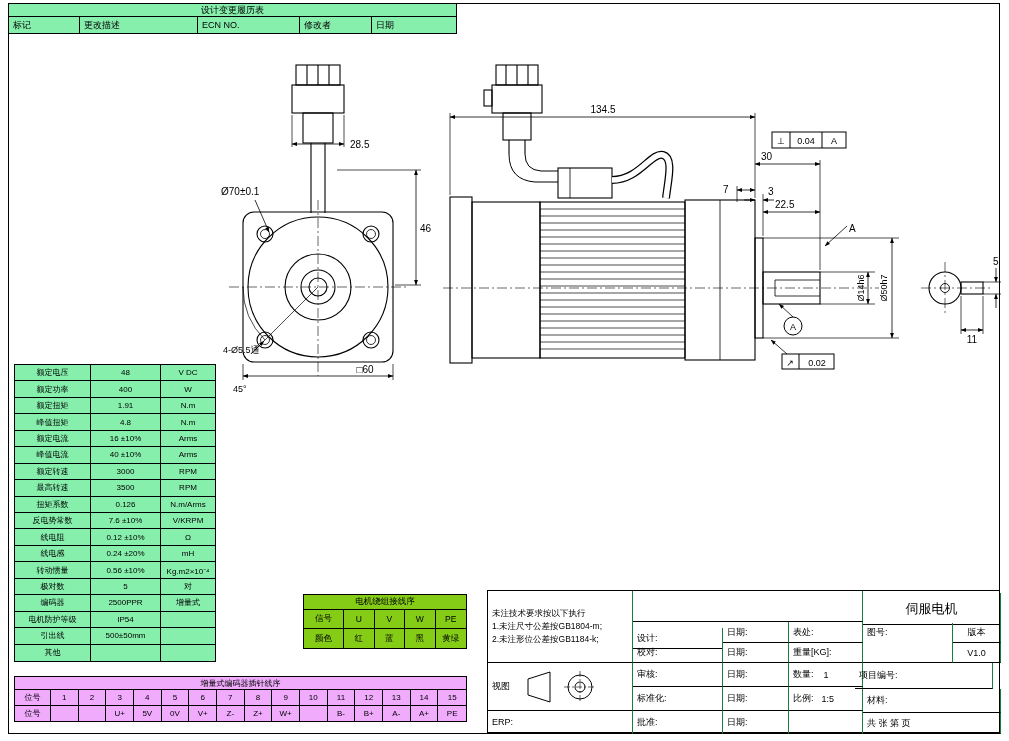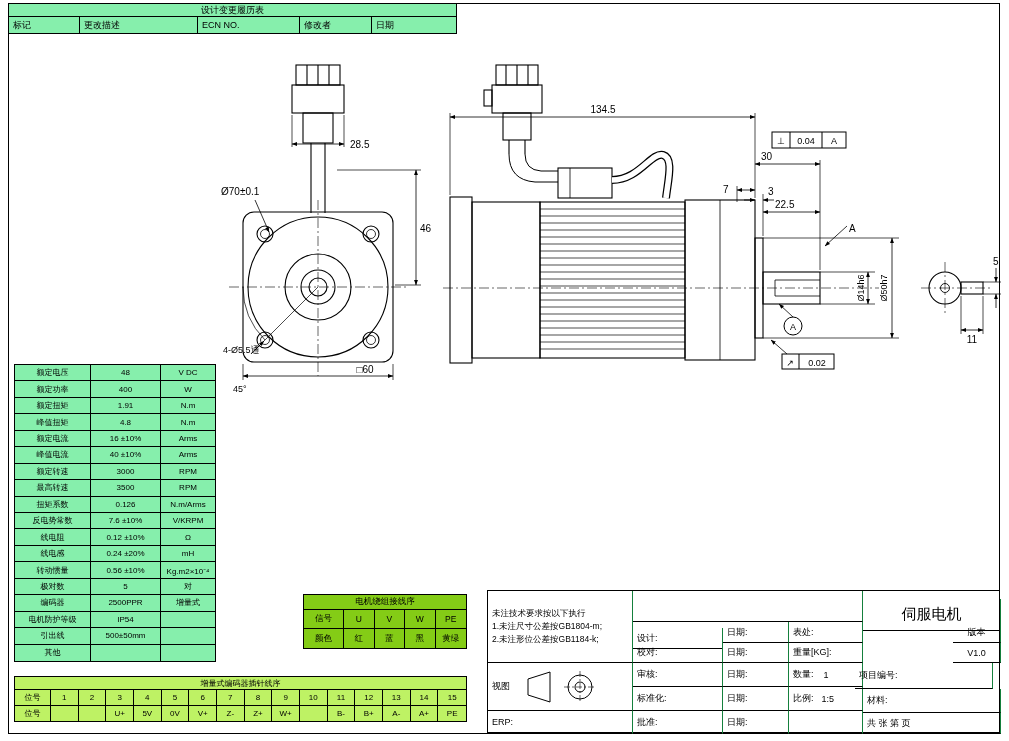--- a/index.html
+++ b/index.html
@@ -249,21 +249,21 @@
       <div class="cell t85">W</div>
       <div class="cell t85 nr">PE</div>
       <div class="cell t85 nb">颜色</div>
       <div class="cell t85 nb">红</div>
       <div class="cell t85 nb">蓝</div>
       <div class="cell t85 nb">黑</div>
       <div class="cell t85 nr nb">黄绿</div>
     </div>
   </div>
 
-  <div class="abs" style="left:14px;top:676px;width:453px;height:46px;border:1px solid #000;background:#bef264">
+  <div class="abs" style="left:14px;top:676px;width:453px;height:46px;border:1px solid #000;background:#f0abfc">
     <div class="t8" style="height:13px;border-bottom:1px solid #000;display:flex;align-items:center;justify-content:center">增量式编码器插针线序</div>
     <div style="display:grid;grid-template-columns:36px repeat(15,1fr);grid-auto-rows:15.5px">
       <div class="cell t8">位号</div>
       <div class="cell t8">1</div>
       <div class="cell t8">2</div>
       <div class="cell t8">3</div>
       <div class="cell t8">4</div>
       <div class="cell t8">5</div>
       <div class="cell t8">6</div>
       <div class="cell t8">7</div>
@@ -360,22 +360,25 @@
     </div>
 
     <div class="tc nb" style="left:145px;top:120px;width:90px;height:23px">
         <span>批准:</span>
       </div>
     <div class="tc nb" style="left:235px;top:120px;width:66px;height:23px">
         <span>日期:</span>
       </div>
     <div class="tc nb" style="left:301px;top:120px;width:74px;height:23px"></div>
 
-    <div class="tc nr" style="left:375px;top:8px;width:138px;height:32px;justify-content:center;font-size:15px">
+    <div class="tc nr" style="left:375px;top:2px;width:138px;height:32px;justify-content:center;font-size:13px">
       <span>伺服电机</span>
+    </div>
+    <div class="tc" style="left:375px;top:32px;width:90px;height:40px;align-items:flex-start;padding-top:3px">
+      <span>图号:</span>
     </div>
     <div class="tc nr" style="left:465px;top:32px;width:48px;height:20px;justify-content:center">
       <span>版本</span>
     </div>
     <div class="tc nr" style="left:465px;top:52px;width:48px;height:20px;justify-content:center">
       <span>V1.0</span>
     </div>
     <div class="tc nr" style="left:367px;top:72px;width:138px;height:26px">
       <span>项目编号:</span>
     </div>

